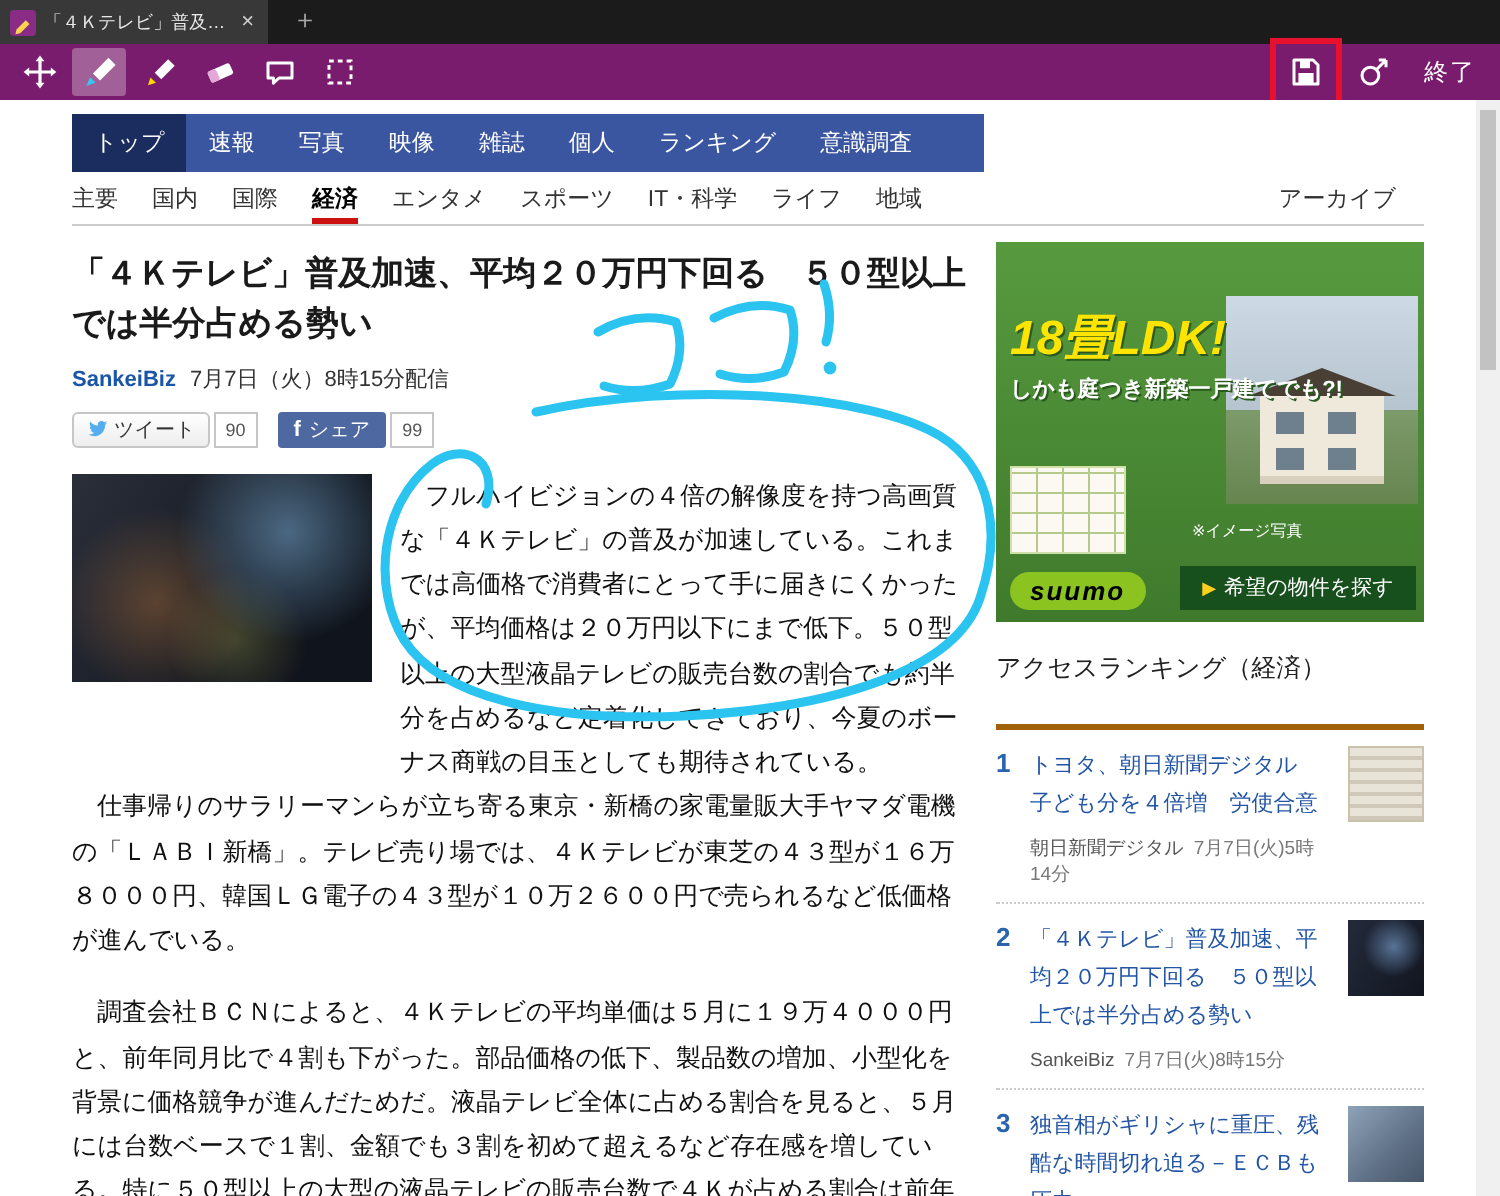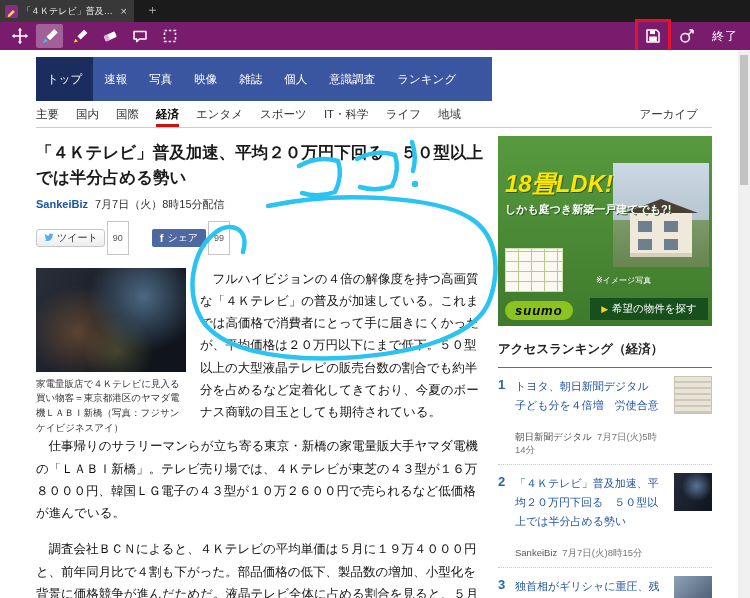--- a/index.html
+++ b/index.html
@@ -22,39 +22,39 @@
   .action-btn { width:26px; height:24px; display:flex; align-items:center; justify-content:center; margin-left:8px; }
   .target-marker { outline:3px solid #e8112d; outline-offset:2px; }
   .exit-btn { color:#fff; font-size:12px; margin:0 6px 0 12px; letter-spacing:1px; }
 
   
   .page { position:absolute; top:50px; left:0; right:0; bottom:0; background:#fff; }
   .scrollbar { position:absolute; right:0; top:0; bottom:0; width:12px; background:#f0f0f0; }
   .scroll-thumb { position:absolute; top:5px; left:2px; width:8px; height:130px; background:#c2c2c2; }
   .page-inner { position:absolute; left:36px; right:38px; top:0; bottom:0; }
 
-  .topnav { margin-top:7px; width:456px; height:44px; background:#3b56a0; display:flex; }
+  .topnav { margin-top:7px; width:456px; height:29px; background:#3b56a0; display:flex; }
   .topnav-item { color:#fff; font-size:11.5px; padding:0 11px; display:flex; align-items:center; white-space:nowrap; }
   .topnav-item.active { background:#1b2c5e; }
 
   .subnav { height:27px; display:flex; align-items:stretch; font-size:11.5px; color:#333; border-bottom:1px solid #ccc; }
   .subnav-item { display:flex; align-items:center; margin-right:17px; white-space:nowrap; }
   .subnav-item.active { font-weight:bold; color:#000; box-shadow:inset 0 -3px #c11; }
   .subnav-archive { margin-left:auto; margin-right:14px; display:flex; align-items:center; color:#333; }
 
   .content { display:flex; margin-top:8px; }
   .main { width:452px; }
   .sidebar { width:214px; margin-left:10px; }
 
   .headline { font-size:16.5px; font-weight:bold; color:#1a1a1a; line-height:1.5; margin-top:4px; }
   .byline { margin-top:7px; font-size:11px; color:#333; }
   .byline-src { color:#1a55a8; font-weight:bold; margin-right:7px; }
   .sharerow { display:flex; align-items:center; margin-top:9px; }
   .btn-tweet { display:inline-flex; align-items:center; gap:3px; border:1px solid #c6c6c6; background:linear-gradient(#fff,#ededed); border-radius:3px; font-size:10px; height:18px; padding:0 6px; color:#333; }
-  .count-box { border:1px solid #c6c6c6; font-size:9px; height:34px; padding:0 5px; display:inline-flex; align-items:center; color:#555; margin:0 23px 0 2px; background:#fff;text-align:center; }
+  .count-box { border:1px solid #c6c6c6; font-size:9px; height:18px; padding:0 5px; display:inline-flex; align-items:center; color:#555; margin:0 10px 0 2px; background:#fff;text-align:center; }
   .btn-fb { display:inline-flex; align-items:center; gap:4px; background:#4e69a2; color:#fff; font-size:10px; height:18px; padding:0 8px; border-radius:2px; }
   .btn-fb .f { font-weight:bold; font-size:11px; }
 
   .article-body { margin-top:13px; font-size:12.5px; line-height:1.78; color:#111; }
   .row1 { display:flex; }
   .photo-col { width:150px; flex:none; }
   .photo { width:150px; height:104px;
     background:
       radial-gradient(circle at 72% 28%, rgba(120,170,210,.55), transparent 42%),
       radial-gradient(circle at 28% 62%, rgba(210,130,60,.35), transparent 38%),
@@ -78,26 +78,26 @@
   .ad-house { position:absolute; right:17px; top:50px; width:62px; height:44px; background:#efe9db; box-shadow:inset 0 -4px #d8cfbc; }
   .ad-house::before { content:""; position:absolute; left:8px; top:8px; width:14px; height:11px; background:#6e7f8e; box-shadow:26px 0 #6e7f8e,0 18px #6e7f8e,26px 18px #6e7f8e; }
   .ad-plan { position:absolute; left:7px; bottom:34px; width:58px; height:44px; background:#fbf9f1; border:1px solid #cfe0a8;
     background-image:repeating-linear-gradient(0deg,transparent 0 9px,#b4c98a 9px 10px),repeating-linear-gradient(90deg,transparent 0 12px,#b4c98a 12px 13px); }
   .ad-brand { position:absolute; left:7px; bottom:6px; background:#8bc320; color:#000000; font-weight:bold; font-style:italic; font-size:13px; padding:2px 10px; border-radius:11px; letter-spacing:1px; }
   .ad-note { position:absolute; left:98px; bottom:40px; font-size:8px; color:#fff; }
   .ad-cta { position:absolute; right:4px; bottom:6px; width:118px; height:22px; background:#174f1d; color:#fff; font-size:10.5px; display:flex; align-items:center; justify-content:center; gap:4px; }
   .ad-cta .tri { color:#ffcf20; font-size:9px; }
 
   
-  .rank-head { margin-top:10px; font-size:12.5px; font-weight:bold; color:#222; padding:5px 0 9px; border-bottom:1px solid #a16207; }
+  .rank-head { margin-top:10px; font-size:12.5px; font-weight:normal; color:#222; padding:5px 0 19px; border-bottom:3px solid #a16207; }
   .rank-item { display:flex; padding:8px 0 7px; border-bottom:1px dotted #ccc; }
   .rank-num { width:17px; font-size:13px; font-weight:bold; color:#2a64ad; flex:none; padding-top:1px; }
   .rank-body { flex:1; padding-right:7px; min-width:0; }
   .rank-title { font-size:11px; color:#2255a4; line-height:1.45; }
-  .rank-meta { font-size:9.5px; color:#777; margin-top:17px; }
+  .rank-meta { font-size:9.5px; color:#777; margin-top:7px; }
   .rank-meta .src { color:#555; margin-right:5px; }
   .rank-thumb { width:38px; height:38px; flex:none; }
   .t1 { background:repeating-linear-gradient(#e9e4d8 0 4px,#cfc8b8 4px 6px); border:1px solid #cbc2ae; }
   .t2 { background:radial-gradient(circle at 60% 35%, rgba(130,170,220,.6), transparent 45%),linear-gradient(120deg,#232a3a,#11151f); }
   .t3 { background:linear-gradient(135deg,#8fa3b8,#5e7085 60%,#46566a); }
 
   
   .ink-overlay { position:absolute; left:0; top:0; width:750px; height:598px; z-index:40; pointer-events:none; }
 </style>
 </head>
@@ -174,22 +174,22 @@
   <div class="page">
     <div class="page-inner">
 
       <div class="topnav">
         <span class="topnav-item active">トップ</span>
         <span class="topnav-item">速報</span>
         <span class="topnav-item">写真</span>
         <span class="topnav-item">映像</span>
         <span class="topnav-item">雑誌</span>
         <span class="topnav-item">個人</span>
+        <span class="topnav-item">ランキング</span>
         <span class="topnav-item">意識調査</span>
-        <span class="topnav-item">ランキング</span>
       </div>
 
       <div class="subnav">
         <span class="subnav-item">主要</span>
         <span class="subnav-item">国内</span>
         <span class="subnav-item">国際</span>
         <span class="subnav-item active">経済</span>
         <span class="subnav-item">エンタメ</span>
         <span class="subnav-item">スポーツ</span>
         <span class="subnav-item">IT・科学</span>
@@ -217,21 +217,20 @@
               <span class="f">f</span>
               <span>シェア</span>
             </span>
             <span class="count-box">99</span>
           </div>
 
           <div class="article-body">
             <div class="row1">
               <div class="photo-col">
                 <div class="photo"></div>
-                <div class="caption">家電量販店で４Ｋテレビに見入る買い物客＝東京都港区のヤマダ電機ＬＡＢＩ新橋（写真：フジサンケイビジネスアイ）</div>
               </div>
               <p class="p1">　フルハイビジョンの４倍の解像度を持つ高画質な「４Ｋテレビ」の普及が加速している。これまでは高価格で消費者にとって手に届きにくかったが、平均価格は２０万円以下にまで低下。５０型以上の大型液晶テレビの販売台数の割合でも約半分を占めるなど定着化してきており、今夏のボーナス商戦の目玉としても期待されている。</p>
             </div>
             <p class="para">　仕事帰りのサラリーマンらが立ち寄る東京・新橋の家電量販大手ヤマダ電機の「ＬＡＢＩ新橋」。テレビ売り場では、４Ｋテレビが東芝の４３型が１６万８０００円、韓国ＬＧ電子の４３型が１０万２６００円で売られるなど低価格が進んでいる。</p>
             <p class="para">　調査会社ＢＣＮによると、４Ｋテレビの平均単価は５月に１９万４０００円と、前年同月比で４割も下がった。部品価格の低下、製品数の増加、小型化を背景に価格競争が進んだためだ。液晶テレビ全体に占める割合を見ると、５月には台数ベースで１割、金額でも３割を初めて超えるなど存在感を増している。特に５０型以上の大型の液晶テレビの販売台数で４Ｋが占める割合は前年同月比２．３倍の４７．３％にまで拡大した</p>
           </div>
         </div>
 
         <div class="sidebar">
           <div class="ad">

